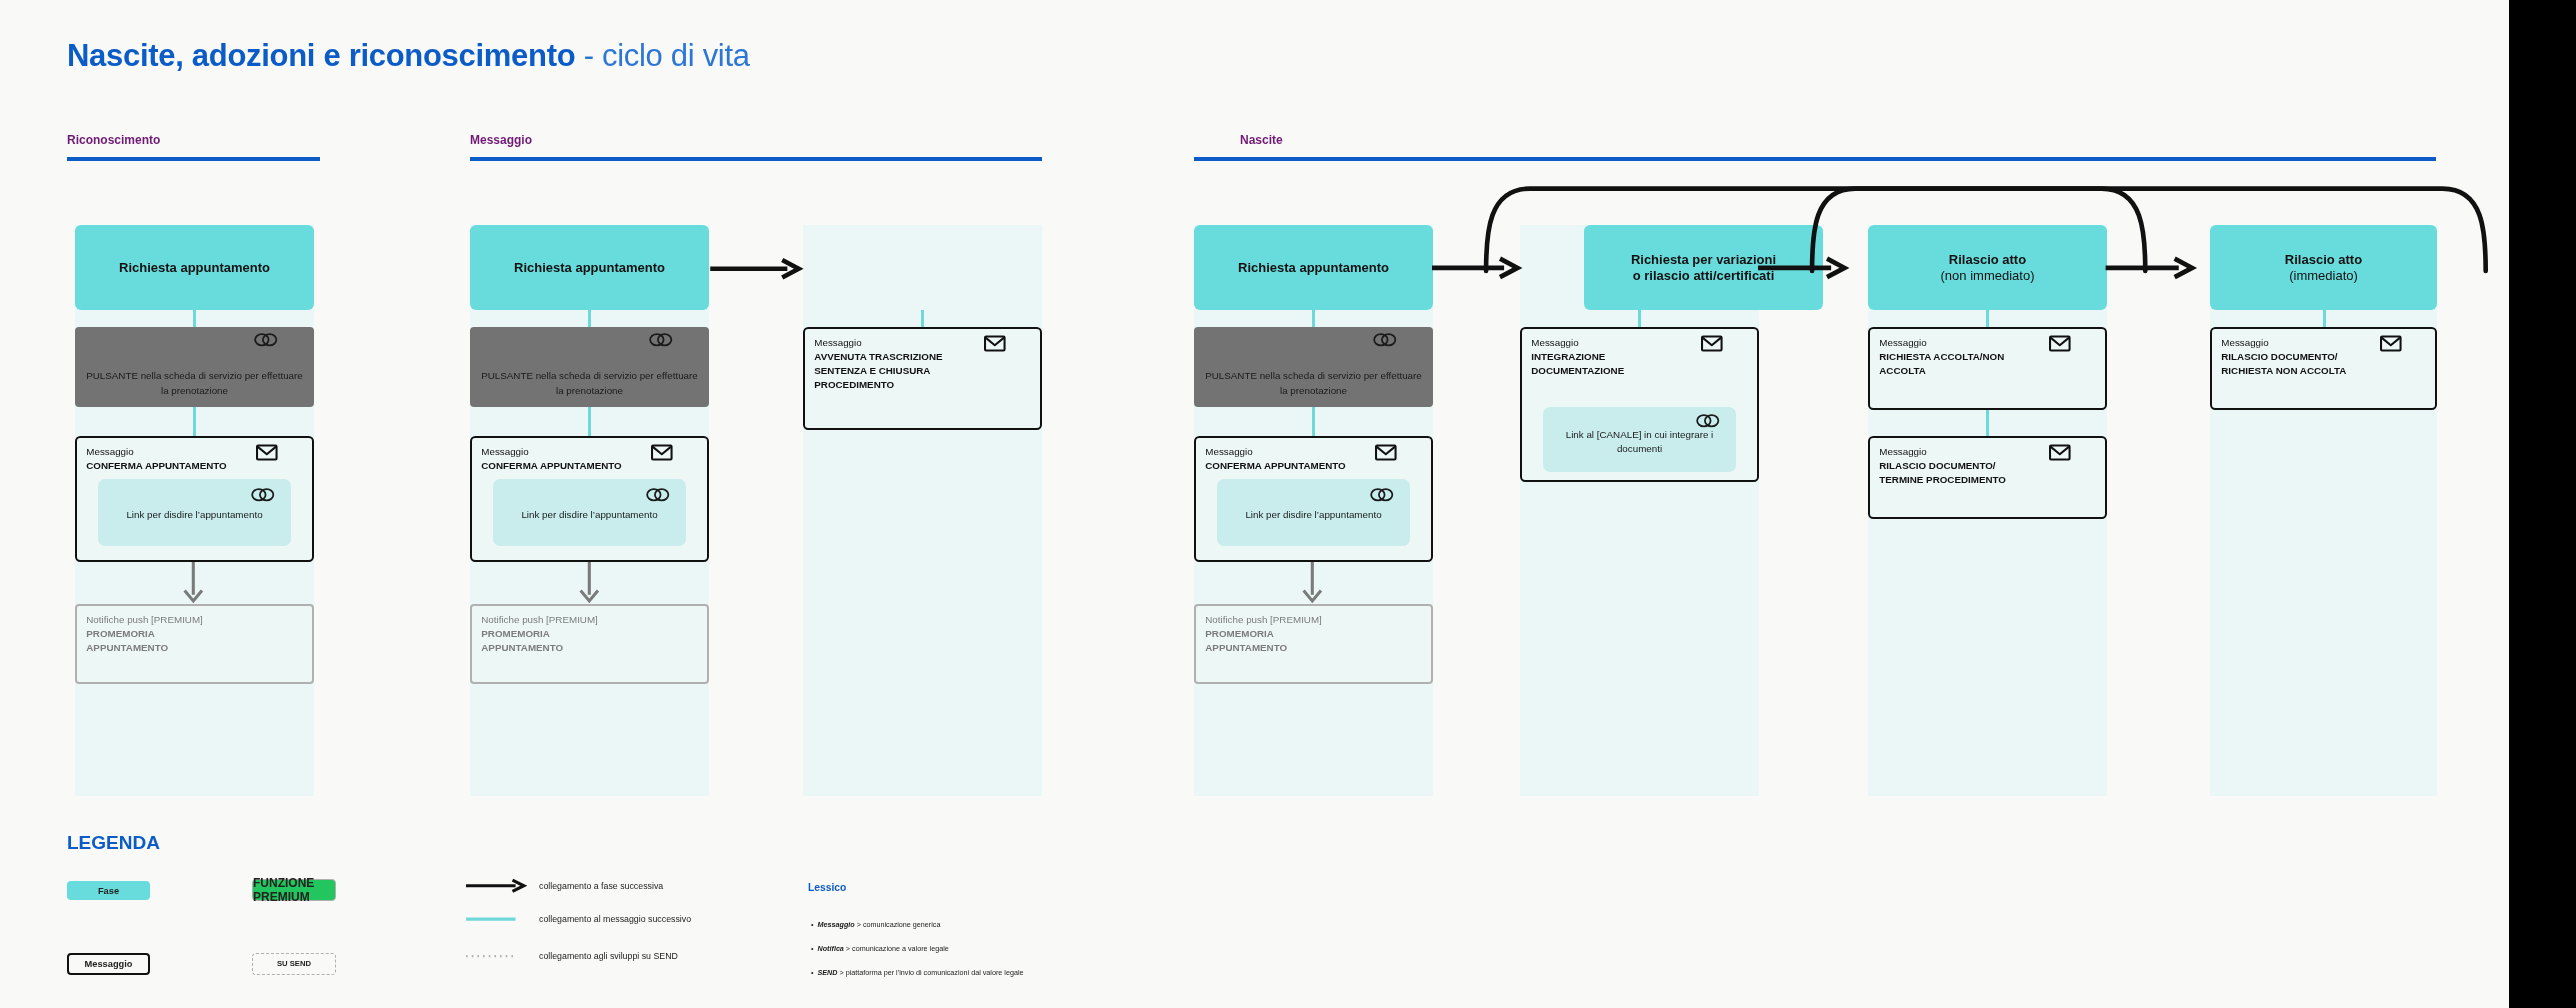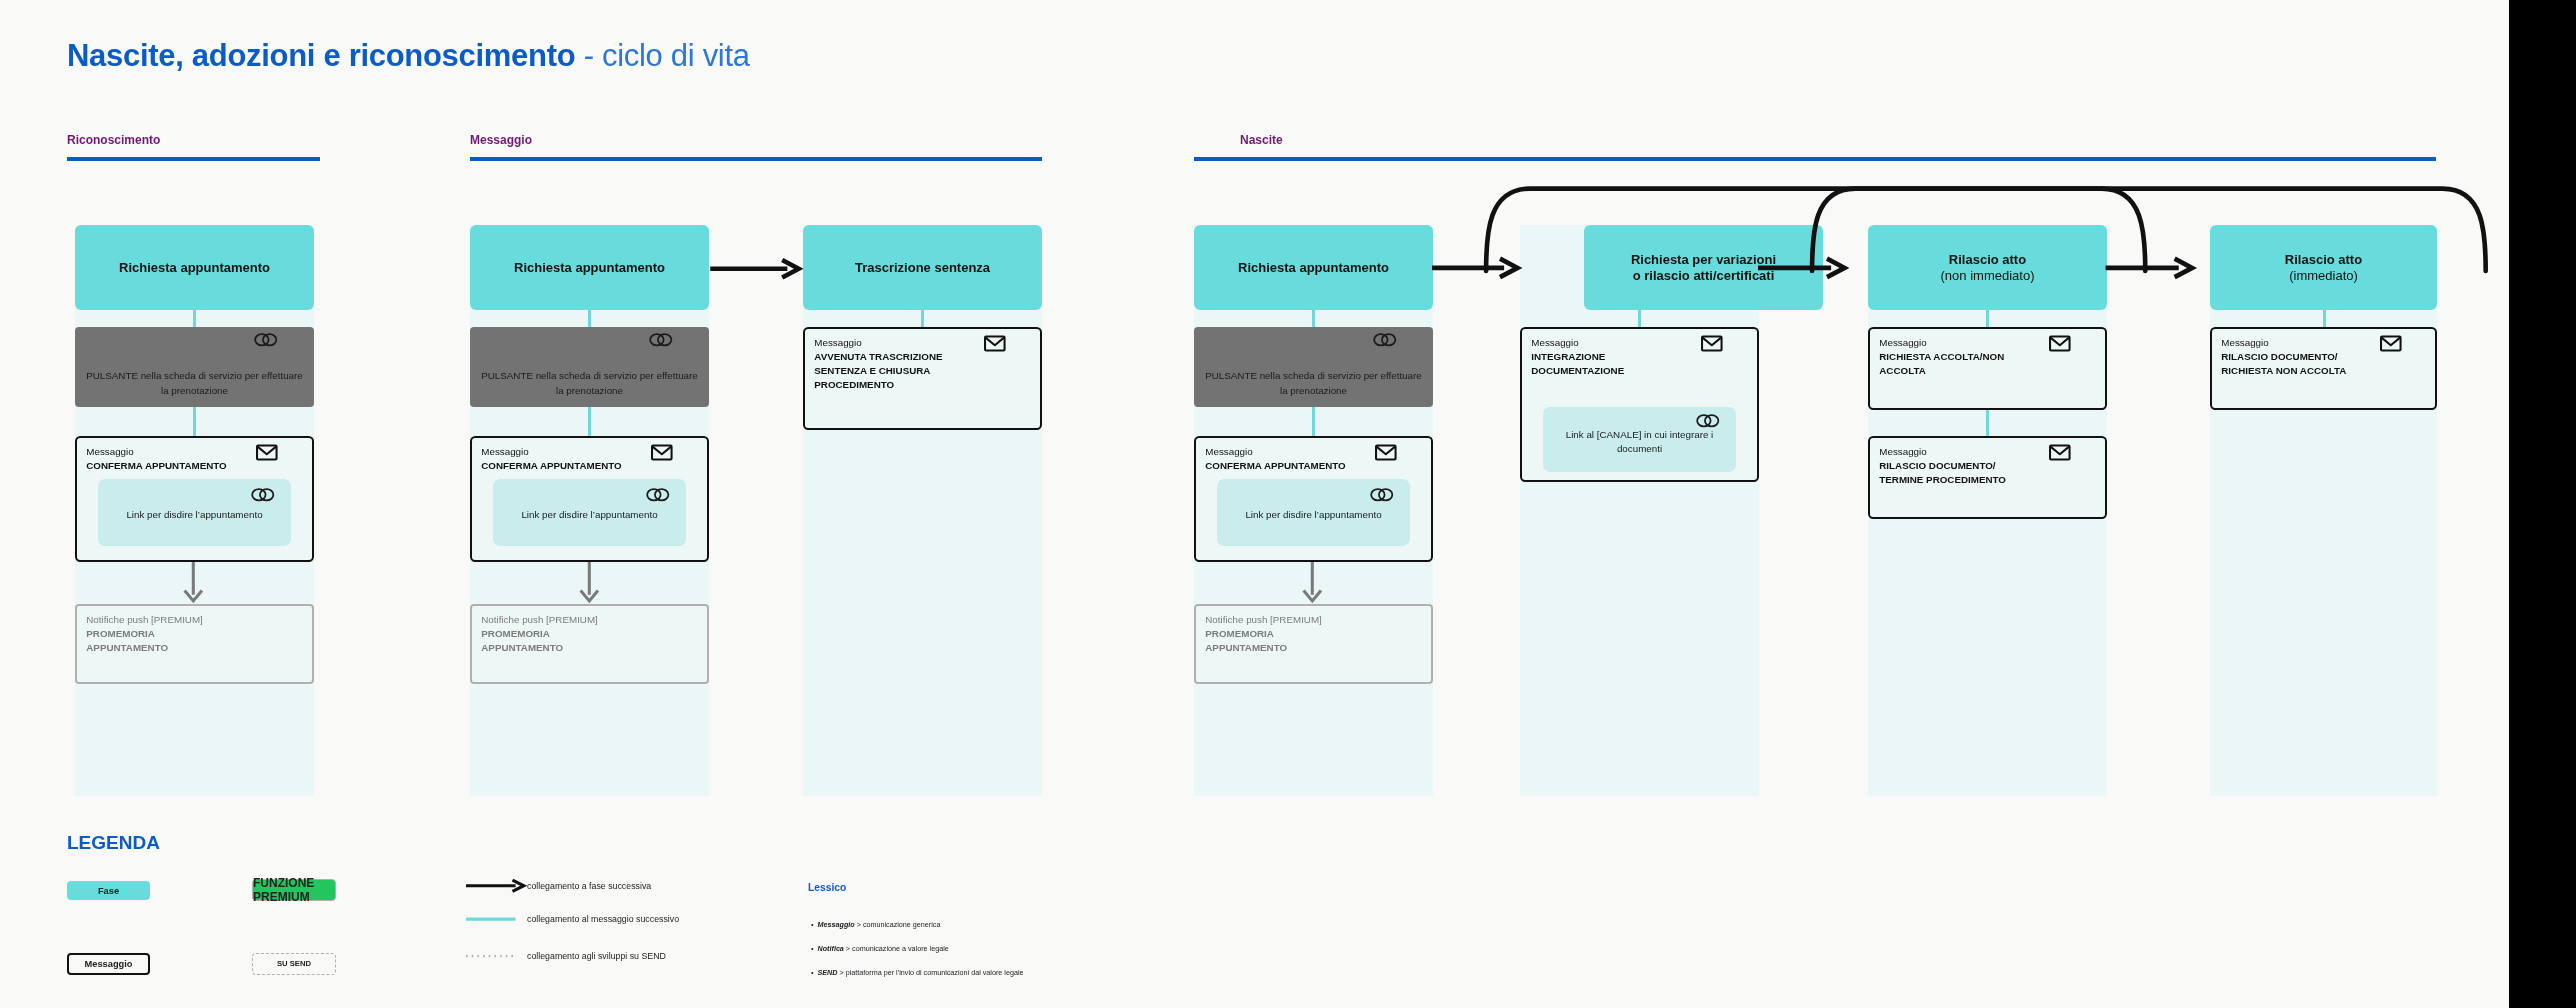--- a/index.html
+++ b/index.html
@@ -55,21 +55,21 @@
     position:absolute;background:#c9ecec;border-radius:7.2px;box-sizing:border-box;
     padding:13.4px 8.2px 8.2px;text-align:center;font-size:9.8px;line-height:1.45;color:#1b1b1b;
     display:flex;align-items:center;justify-content:center;
   }
   .vline{position:absolute;width:2.6px;background:#6fd9d9;}
   .ico{position:absolute;}
   
   #legenda-title{position:absolute;left:67px;top:832px;color:#0b5cc7;font-weight:700;font-size:19px;}
   .lg-chip{position:absolute;border-radius:4.1px;display:flex;align-items:center;justify-content:center;
     font-size:9.3px;font-weight:700;color:#222;box-sizing:border-box;}
-  .lg-text{position:absolute;font-size:8.8px;color:#1b1b1b;white-space:nowrap;}
+  .lg-text{position:absolute;font-size:8.8px;color:#1b1b1b;white-space:nowrap;margin-left:12px;}
   #lessico-title{position:absolute;color:#0b5cc7;font-weight:700;font-size:10.3px;}
   .lx{position:absolute;font-size:7.2px;color:#1b1b1b;white-space:nowrap;}
   .lx b{font-style:italic;}
   svg{position:absolute;overflow:visible;}
 </style>
 </head>
 <body>
 
 <div id="canvas">
  <div id="sheet">
@@ -179,23 +179,20 @@
     <div class="kicker">Notifiche push [PREMIUM]</div>
     <div class="strong">PROMEMORIA</div>
     <div class="strong">APPUNTAMENTO</div>
   </div>
 
   <svg style="left:710px;top:258px;" width="92" height="21.6" viewBox="0 0 178 42">
     <line x1="0" y1="21" x2="150" y2="21" stroke="#111" stroke-width="9"></line>
     <path d="M140 4 L172 21 L140 38" fill="none" stroke="#111" stroke-width="9" stroke-linejoin="miter"></path>
   </svg>
 
-  <div class="phase" style="left:803px;top:225px;width:239px;height:85px;">
-    <span>Trascrizione sentenza</span>
-  </div>
   <div class="vline" style="left:921px;top:310px;height:31px;"></div>
   <div class="msg" style="left:803px;top:327px;width:239px;height:103px;">
     <div class="kicker">Messaggio</div>
     <div class="strong">AVVENUTA TRASCRIZIONE</div>
     <div class="strong">SENTENZA E CHIUSURA</div>
     <div class="strong">PROCEDIMENTO</div>
   </div>
   <span class="ico" style="left:984px;top:335px;">
     <svg width="21.6" height="16.5" viewBox="0 0 42 32">
           <rect x="2" y="3" width="38" height="27" rx="2" fill="none" stroke="#111" stroke-width="4"></rect>

